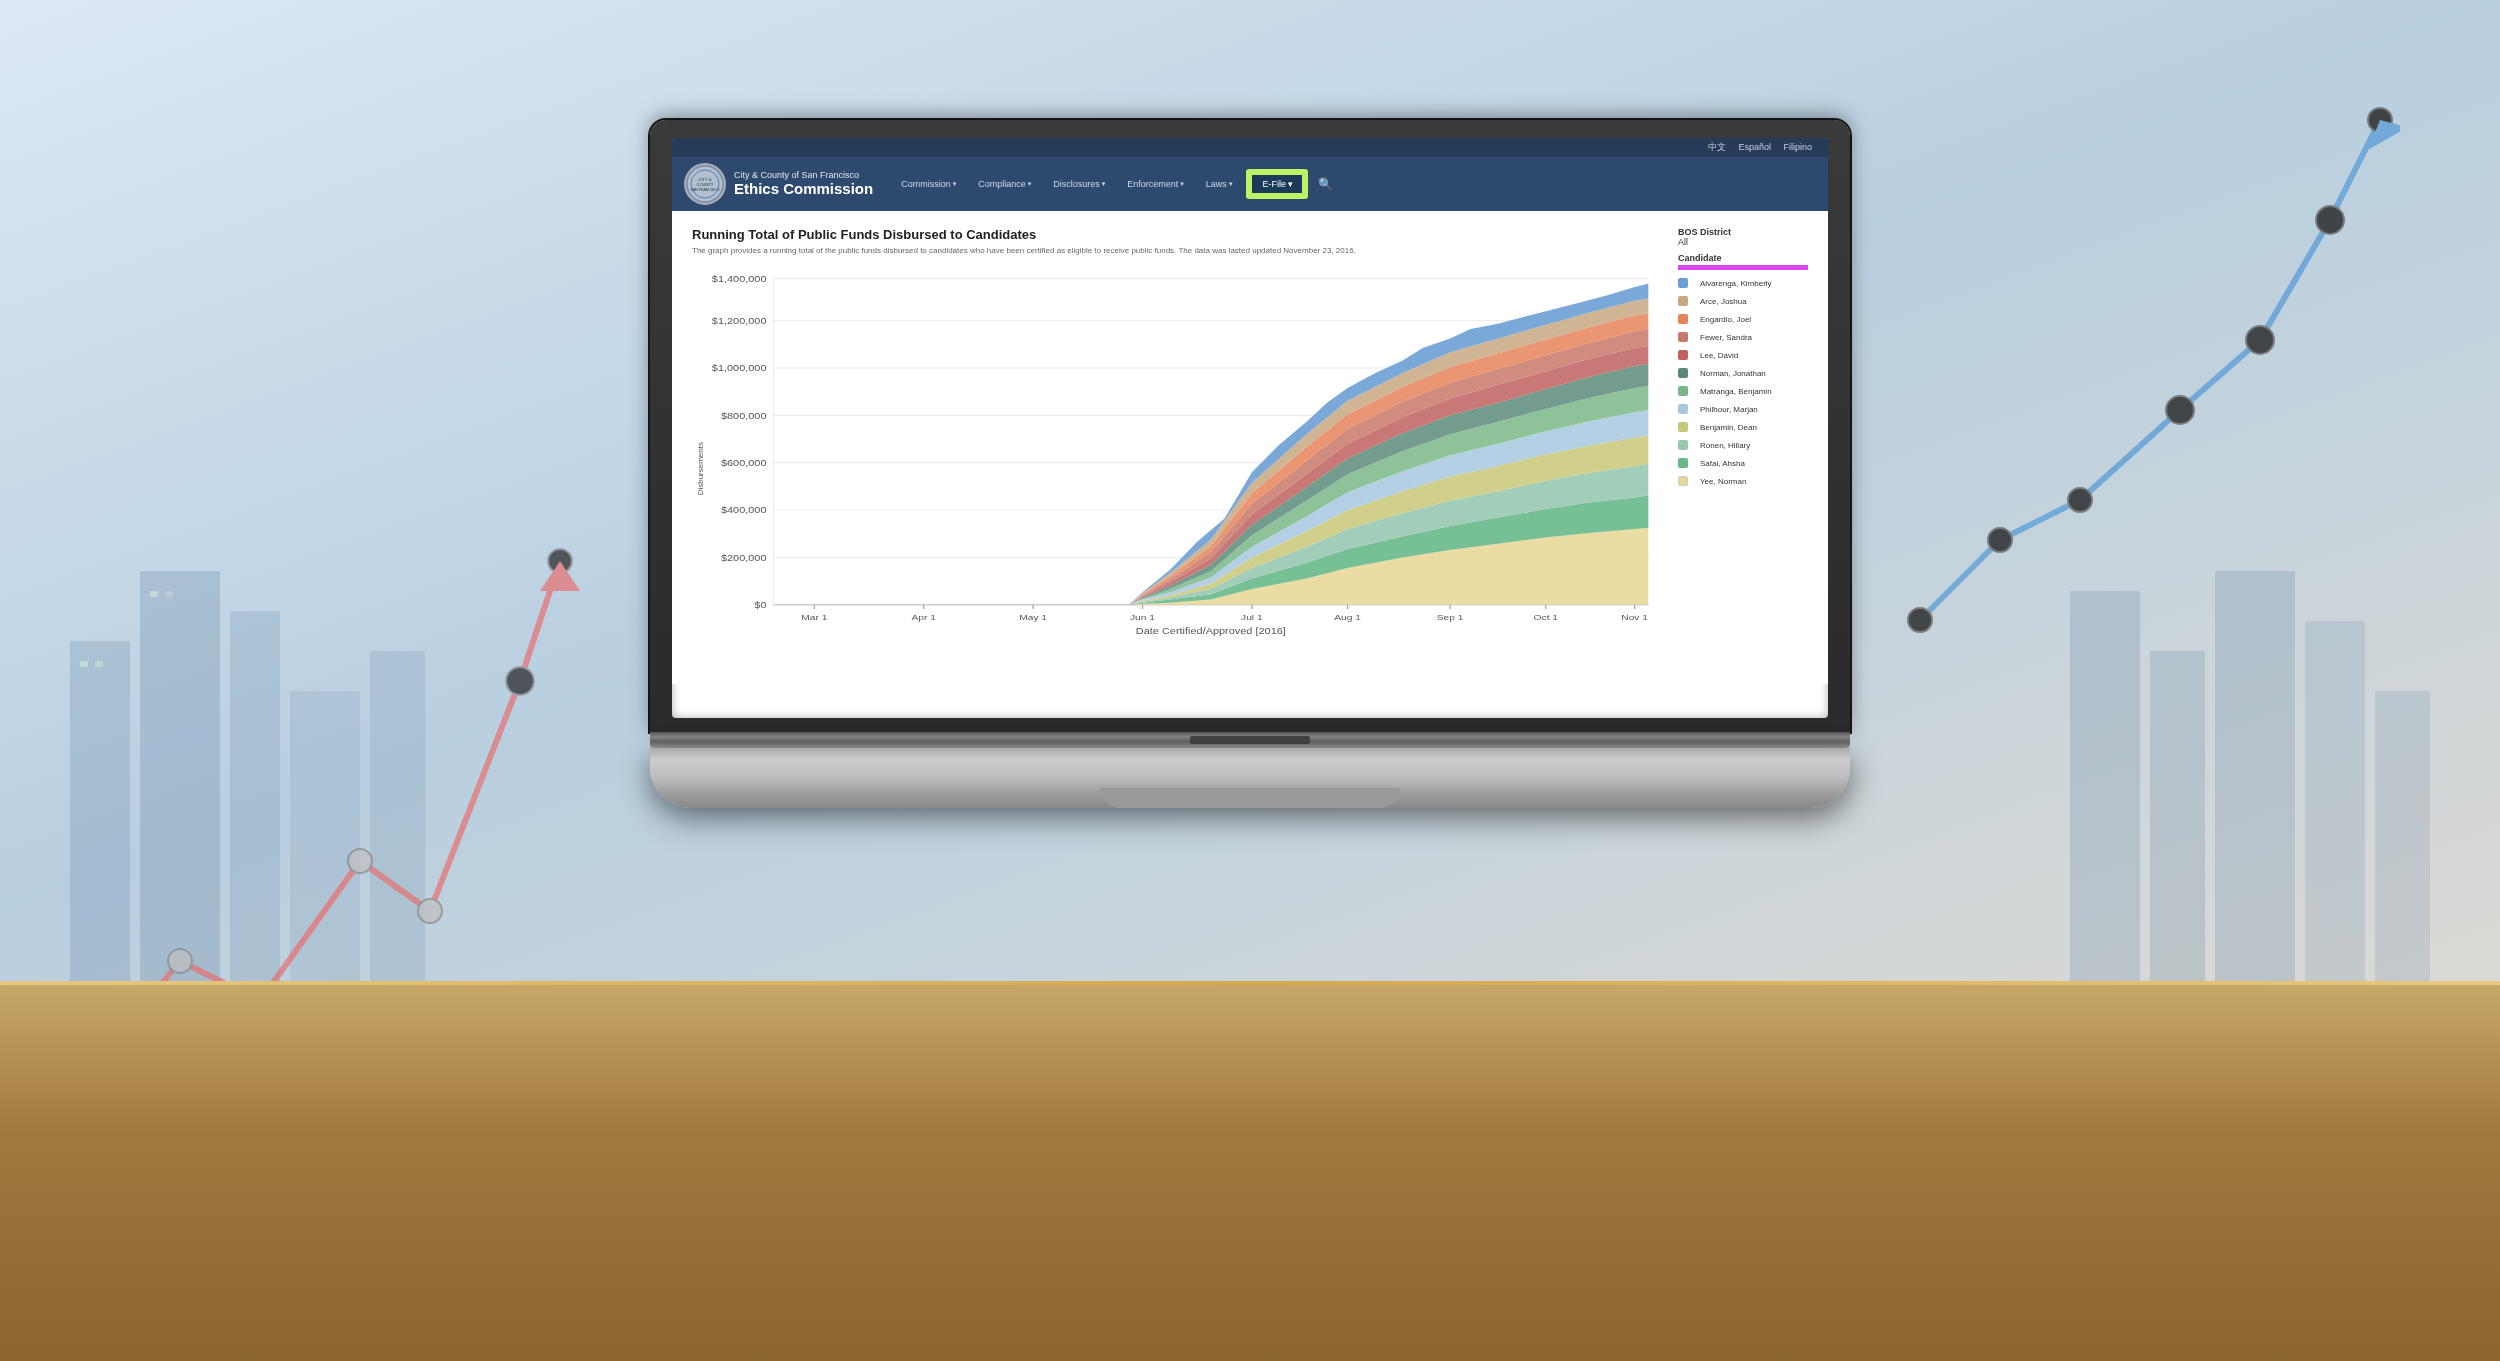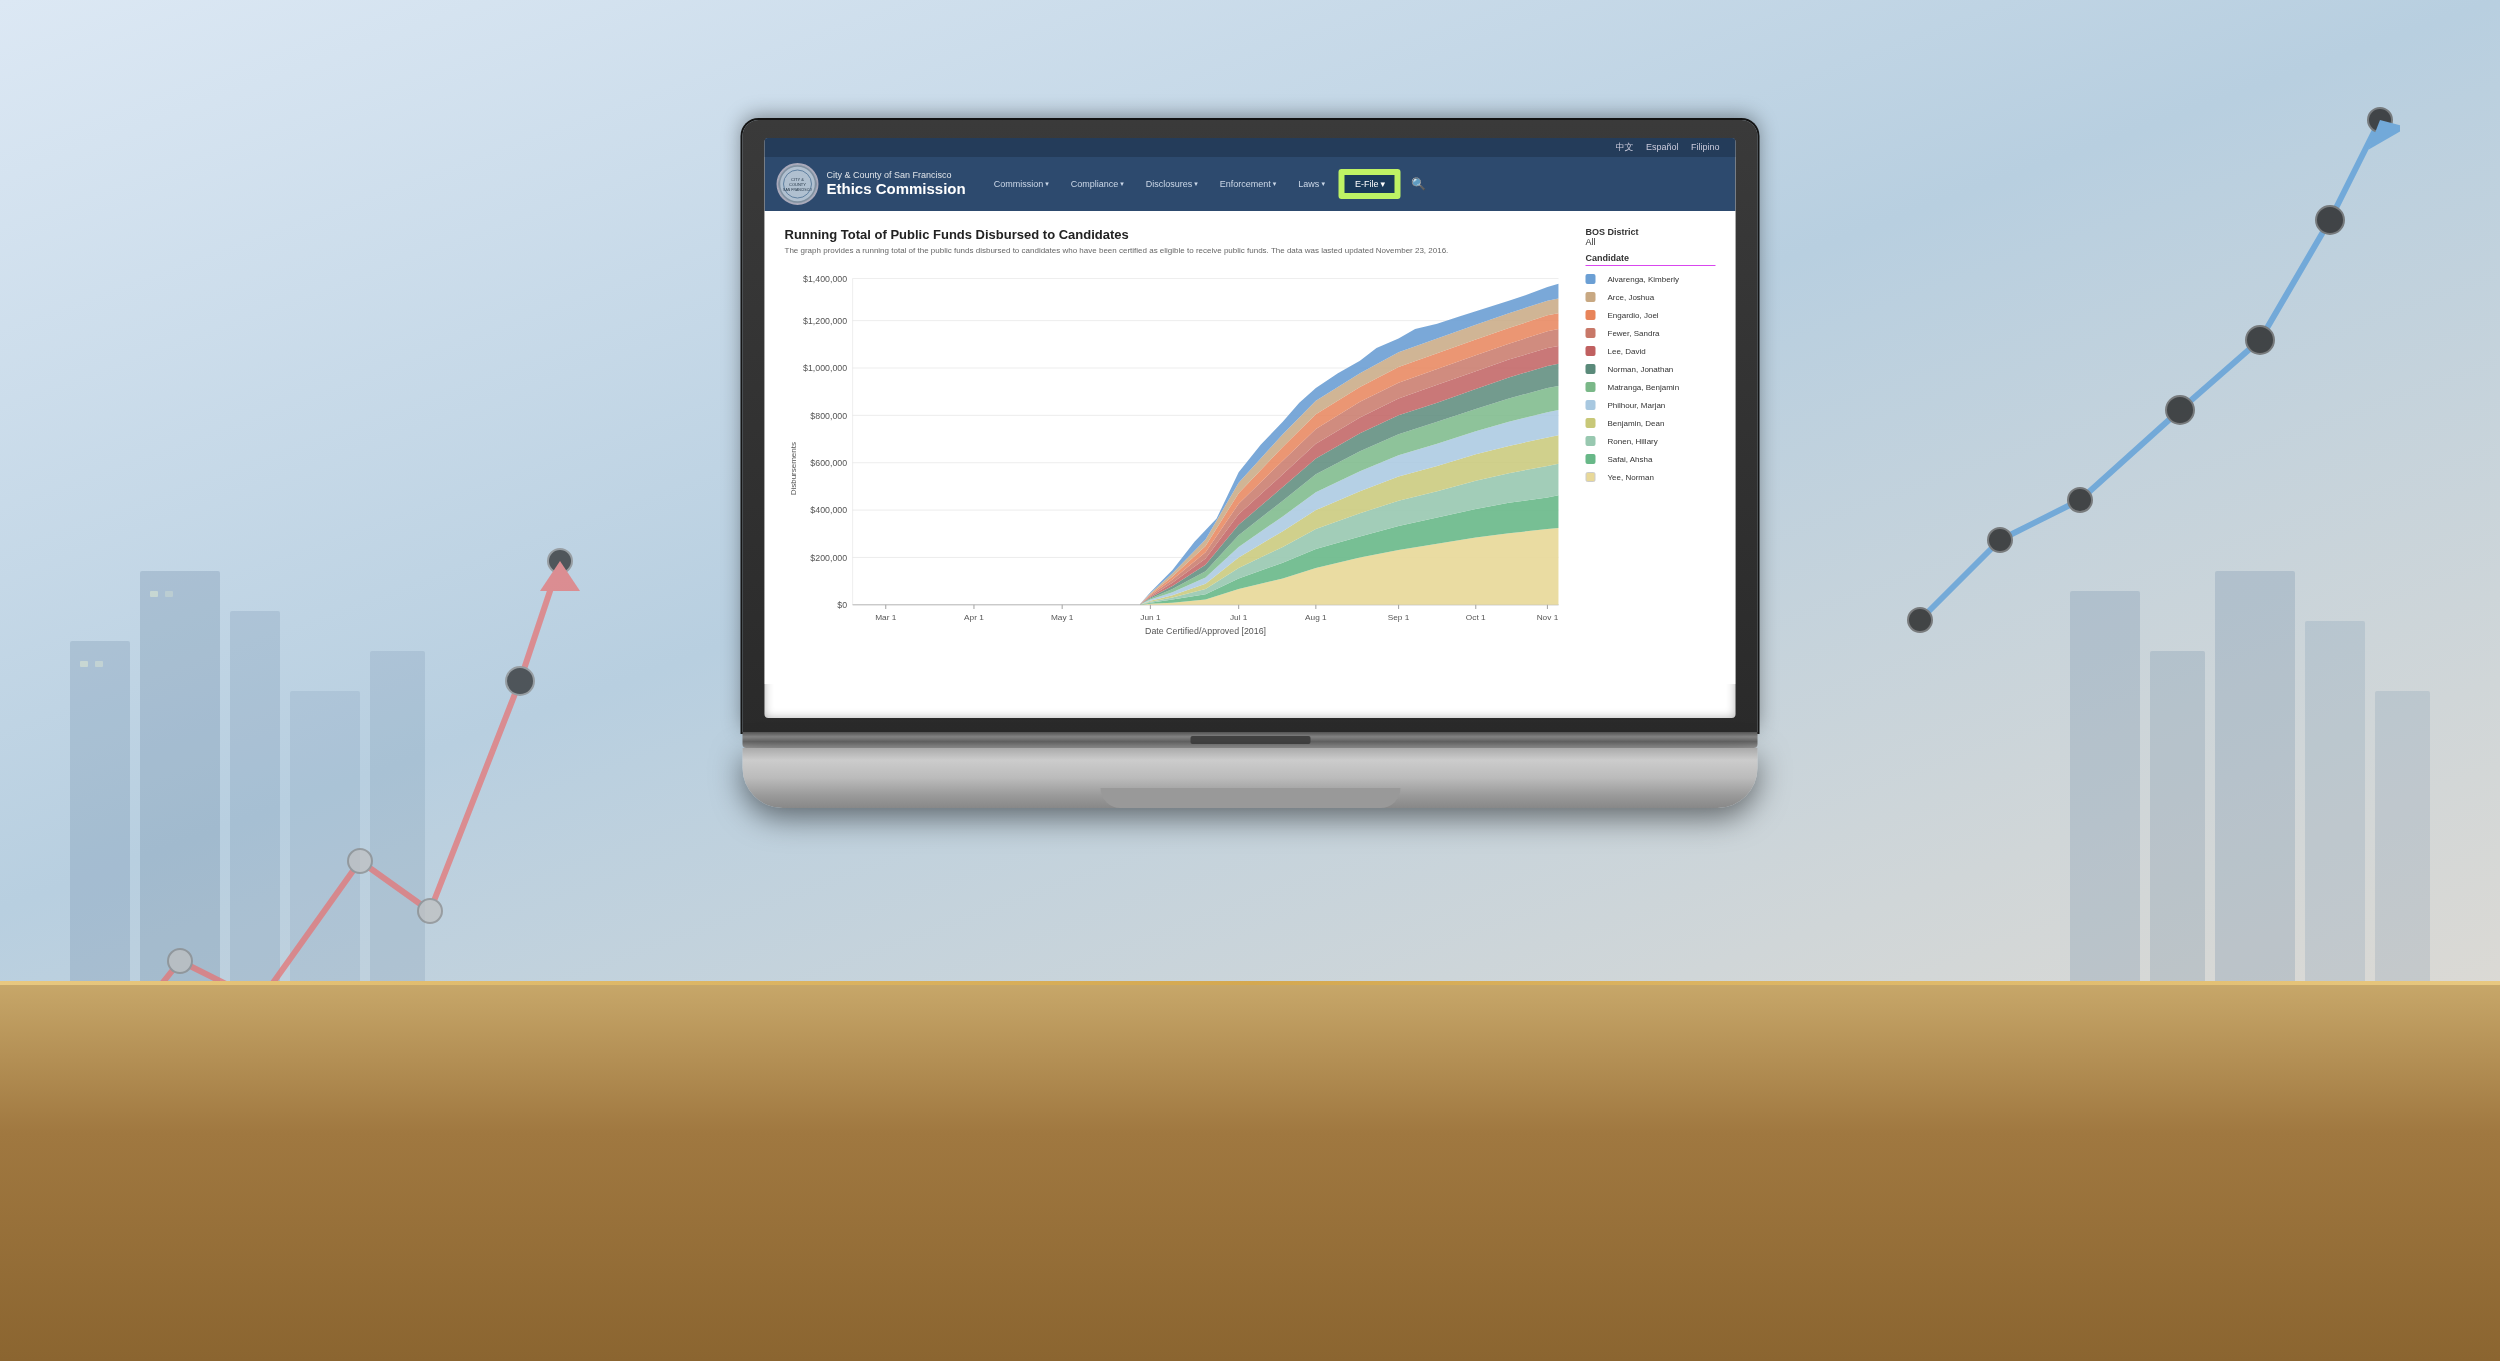--- a/index.html
+++ b/index.html
@@ -37,21 +37,21 @@
       background: linear-gradient(90deg, #e8c880, #d4a850, #e8c880);
     }
 
     
     .laptop-wrapper {
       position: absolute;
       left: 50%;
       top: 120px;
       transform: translateX(-50%);
       z-index: 10;
-      width: 1015px;
+      width: 1200px;
     }
 
     .laptop-screen-bezel {
       background: linear-gradient(180deg, #3a3a3a 0%, #2a2a2a 100%);
       border-radius: 16px 16px 0 0;
       padding: 18px 22px 14px;
       box-shadow: 0 -4px 20px rgba(0,0,0,0.4), 0 0 0 2px #1a1a1a;
       position: relative;
     }
 
@@ -258,21 +258,21 @@
     .legend-filter-value {
       font-size: 9px;
       color: #333;
     }
 
     .legend-title {
       font-size: 9px;
       font-weight: bold;
       color: #333;
       margin-bottom: 4px;
-      border-bottom: 1px solid #d946ef;
+      border-bottom: 5px solid #d946ef;
       padding-bottom: 2px;
     }
 
     .legend-item {
       display: flex;
       align-items: center;
       gap: 12px;
       margin-bottom: 2px;
       margin-top: 8px;
     }

